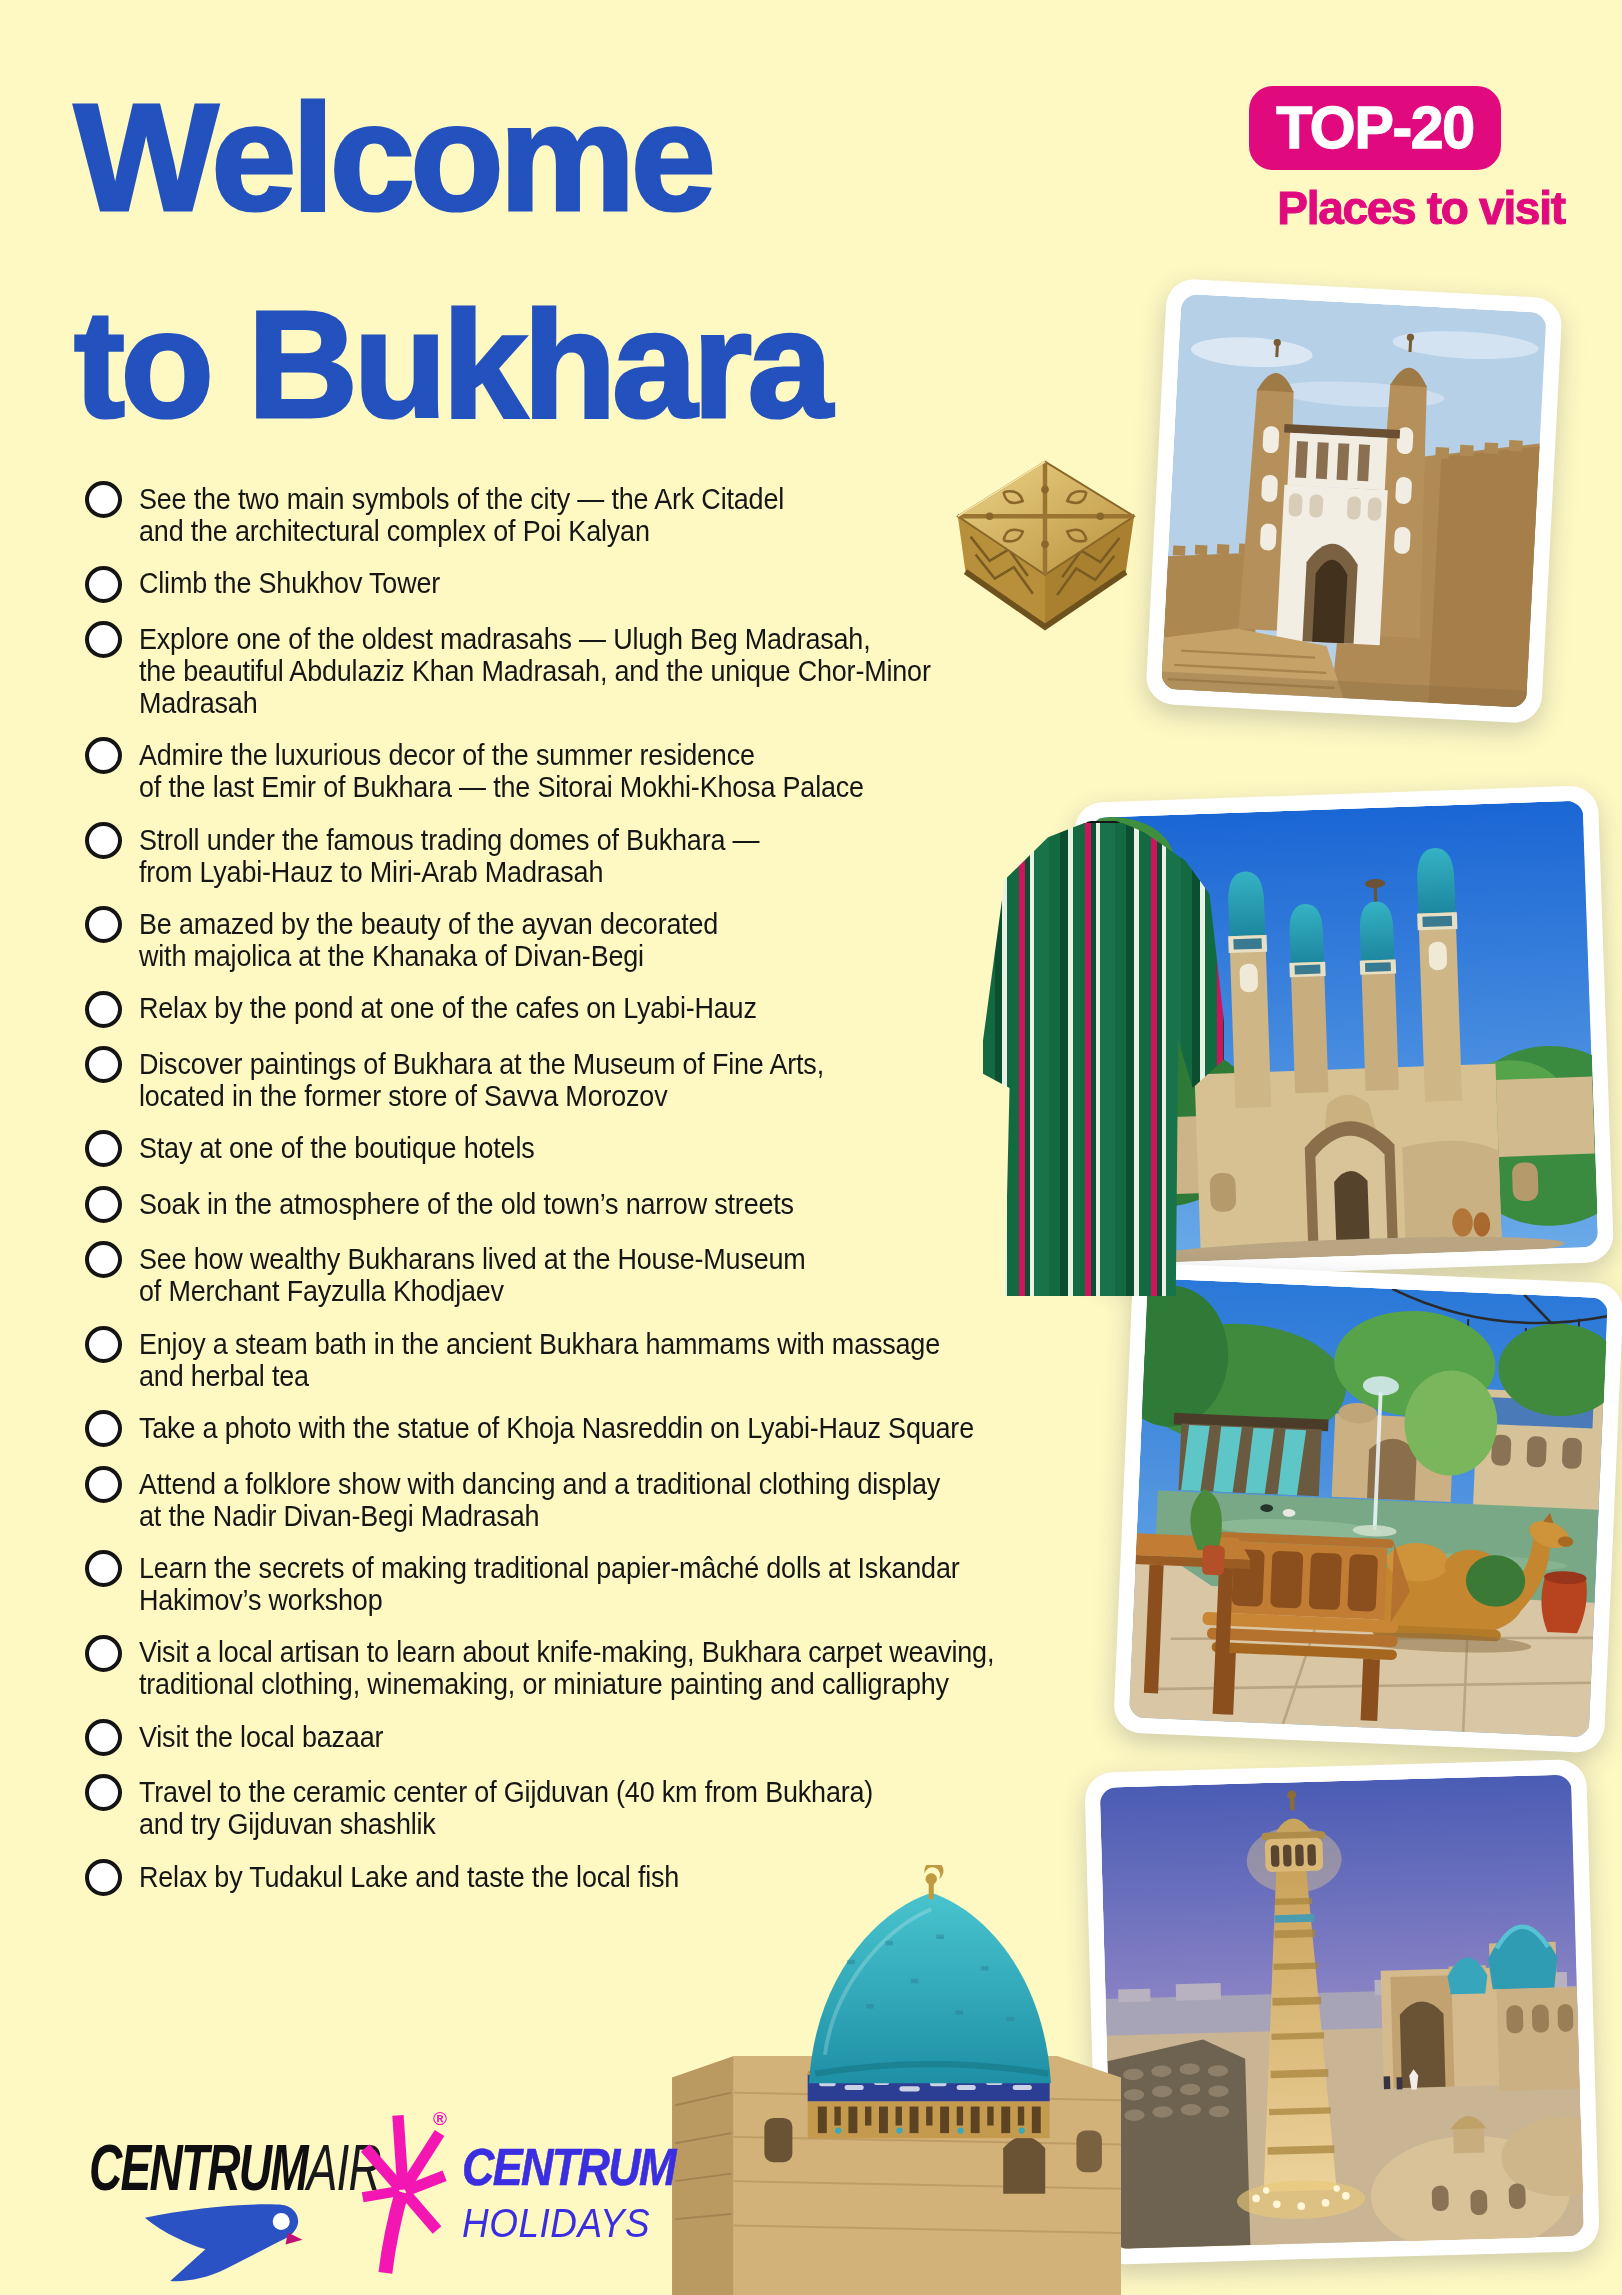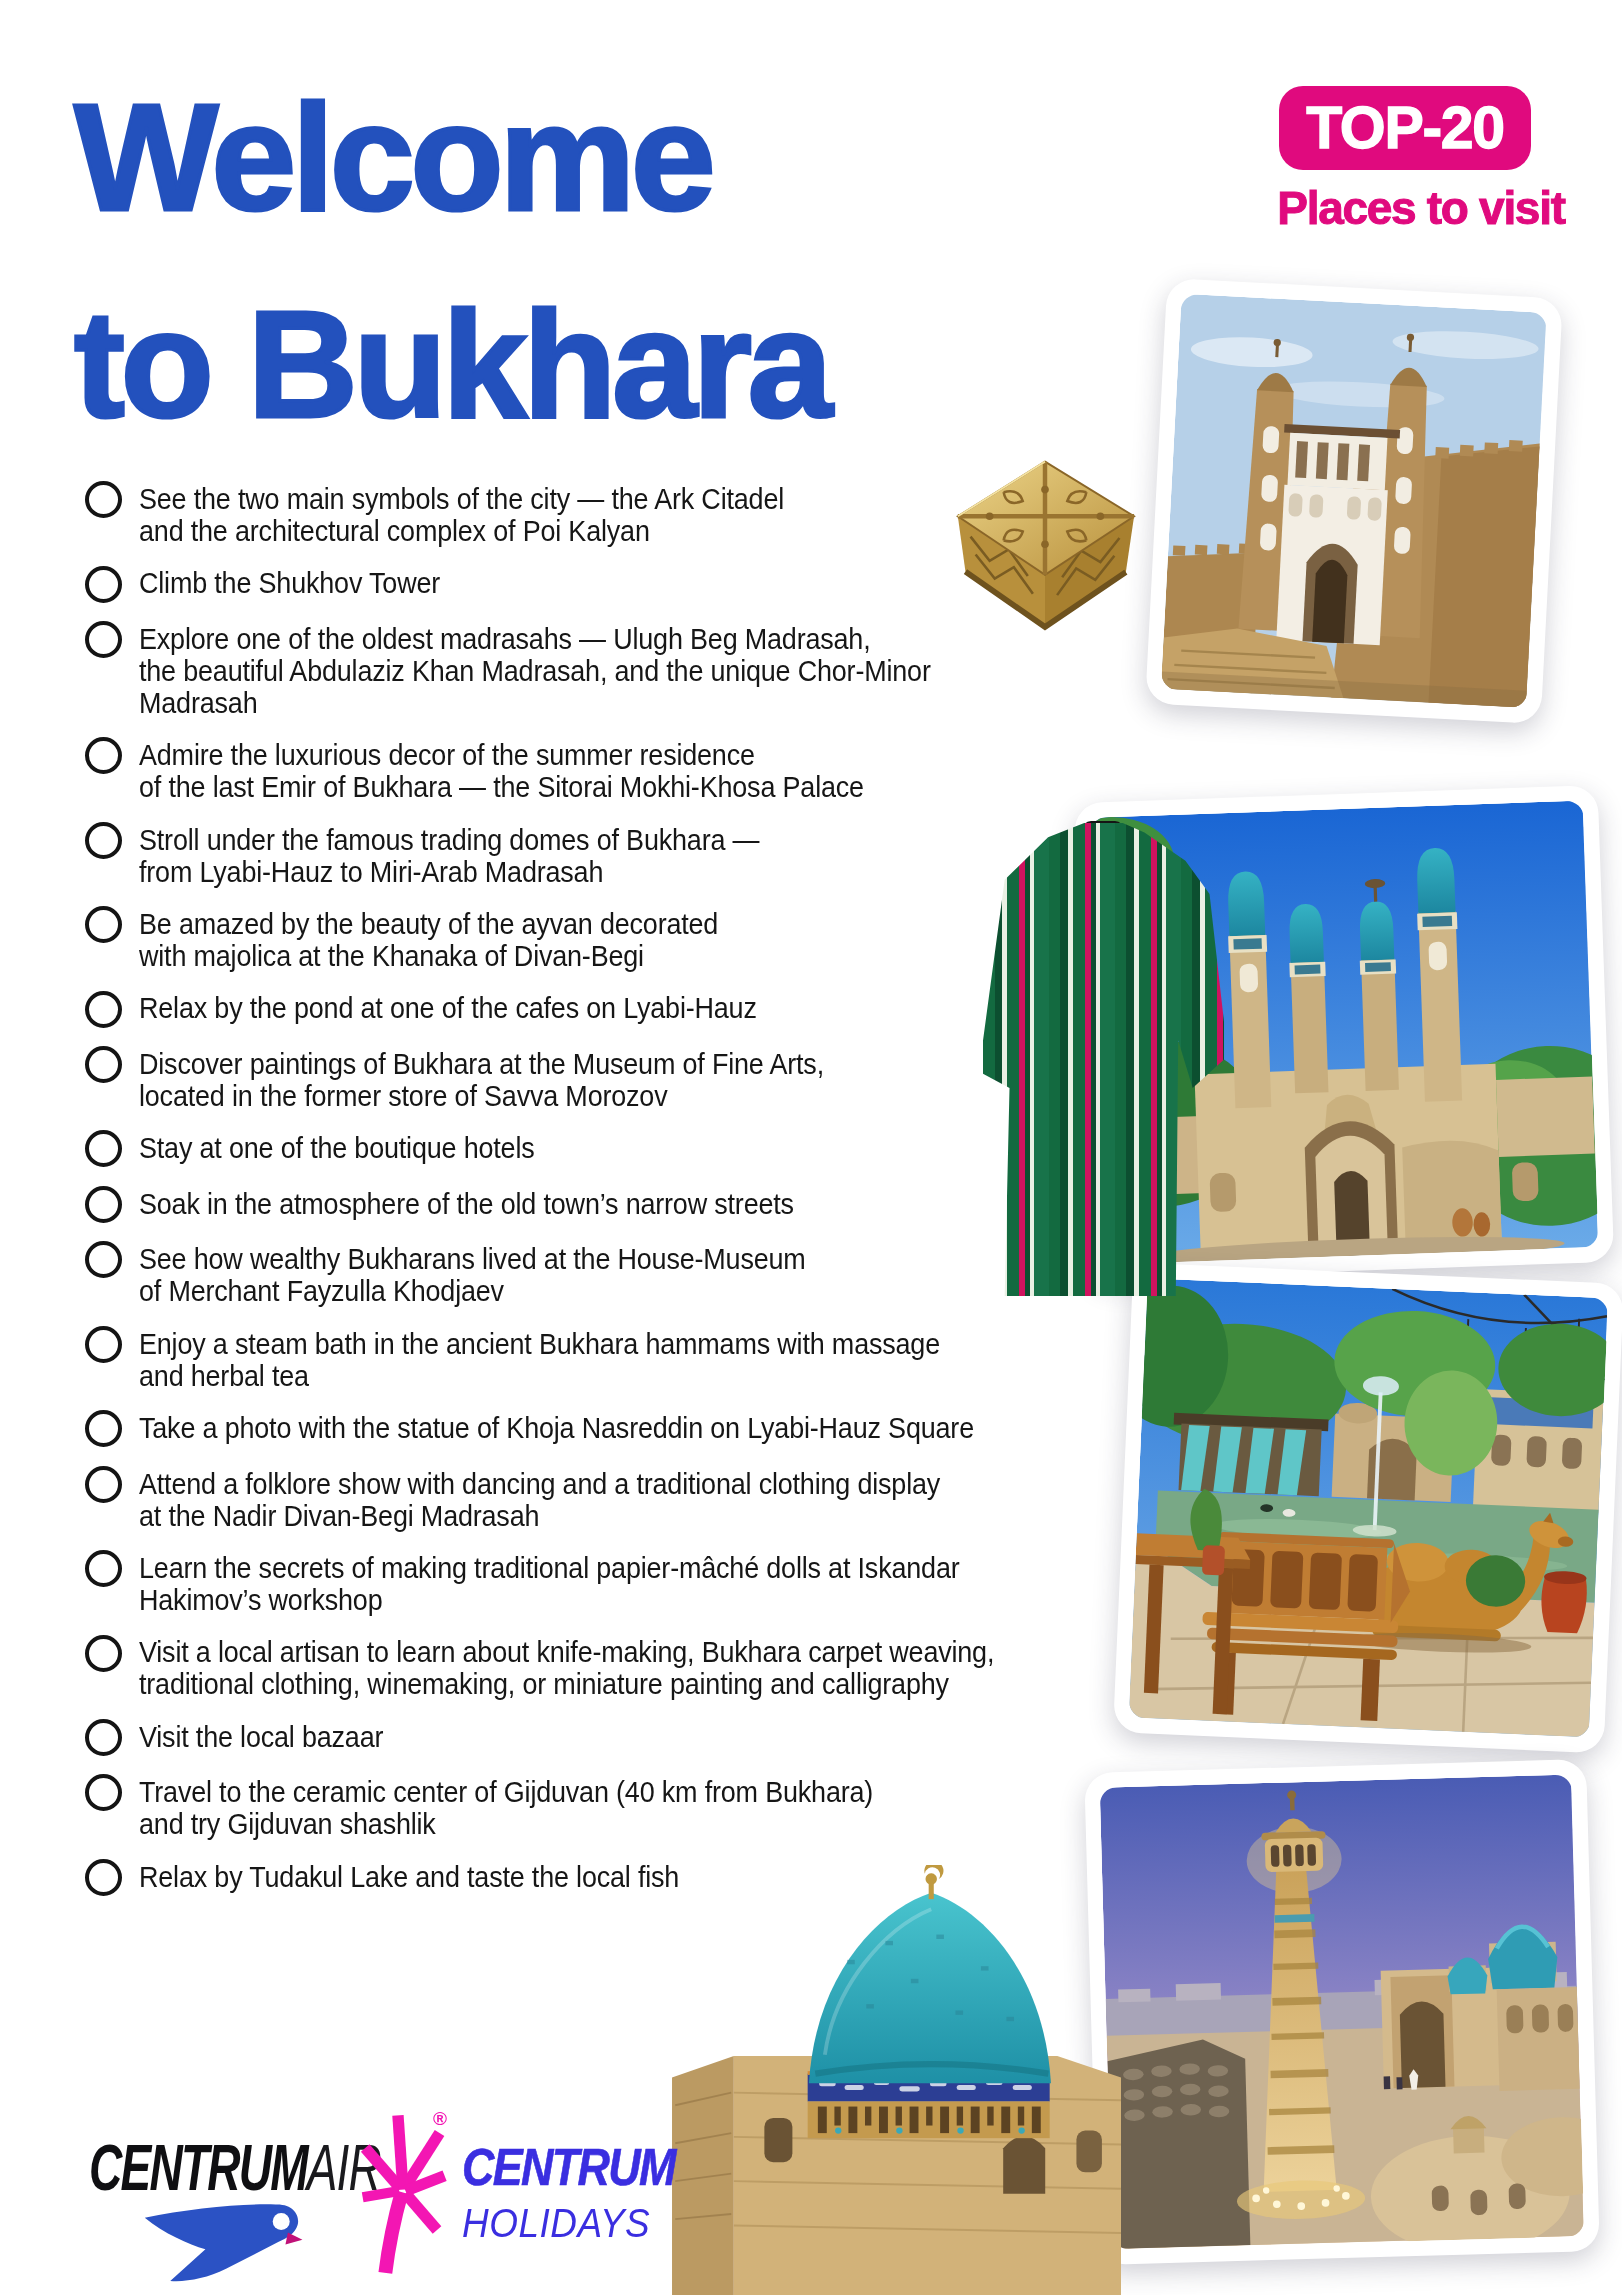--- a/index.html
+++ b/index.html
@@ -1,22 +1,22 @@
 <!DOCTYPE html>
 <html style="font-size:10.2px"><head>
 <meta charset="utf-8">
 <style>
   html,body{margin:0;padding:0;background:#e8e8e8;}
-  .page{position:relative;width:1623px;height:2295px;background:#ffffff;overflow:hidden;
+  .page{position:relative;width:1623px;height:2295px;background:#fef9c3;overflow:hidden;
         font-family:"Liberation Sans",sans-serif;}
   
   .title{position:absolute;left:74px;top:54px;z-index:6;font-size:153px;line-height:1.35;
          font-weight:700;letter-spacing:-4.5px;color:#2351bd;-webkit-text-stroke:3.2px #2351bd;
          white-space:pre-line;}
-  .badge{position:absolute;left:1279px;top:86px;width:252px;height:84px;z-index:6;
+  .badge{position:absolute;left:1249px;top:86px;width:252px;height:84px;z-index:6;
          background:#e00a7e;border-radius:24px;display:flex;align-items:center;justify-content:center;
          color:#ffffff;font-size:59px;font-weight:700;letter-spacing:-1.3px;-webkit-text-stroke:1.3px #fff;}
   .badge-sub{position:absolute;left:1255px;top:181px;width:288px;z-index:6;text-align:center;
          color:#e00a7e;font-size:46px;font-weight:700;letter-spacing:-1.3px;margin-left:22px;-webkit-text-stroke:1px #e00a7e;}
   
   .checklist{position:absolute;left:85px;top:483px;width:1134px;z-index:5;}
   .item{display:flex;margin-bottom:20.4px;}
   .bullet{width:29px;height:29px;border:4.5px solid #141414;border-radius:50%;
           margin:-1.9px 16.6px 0 0;flex:0 0 auto;background:#fff;}
   .item-text{font-size:29px;line-height:32px;color:#161616;letter-spacing:-0.2px;

